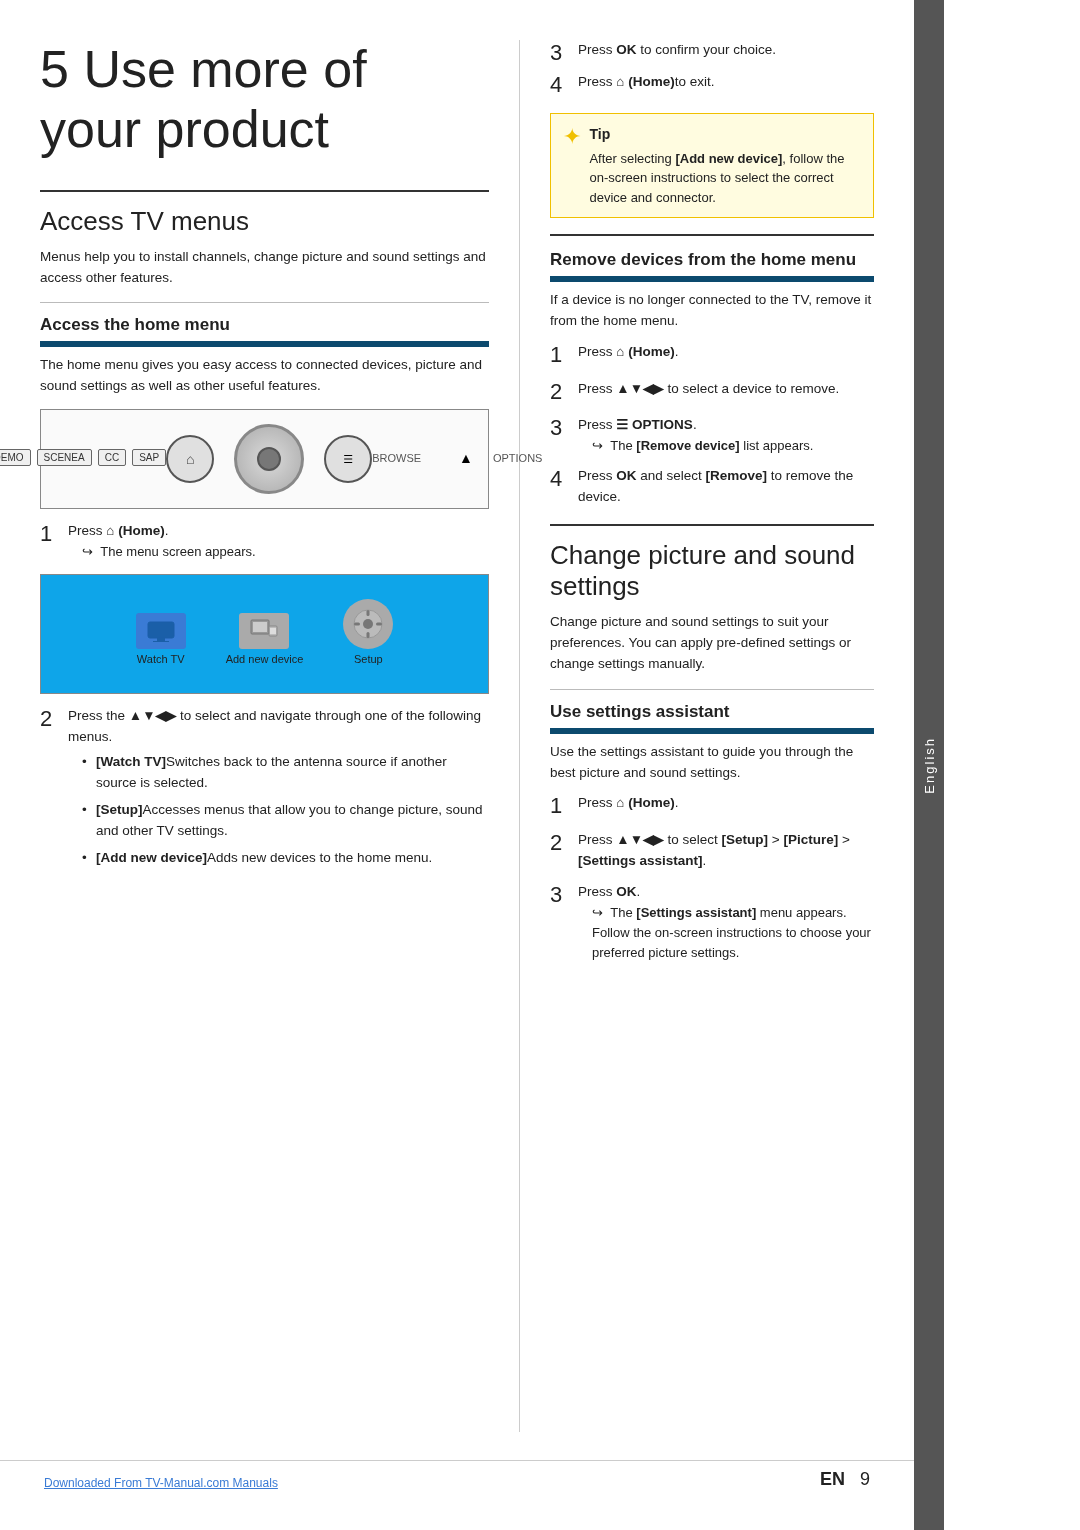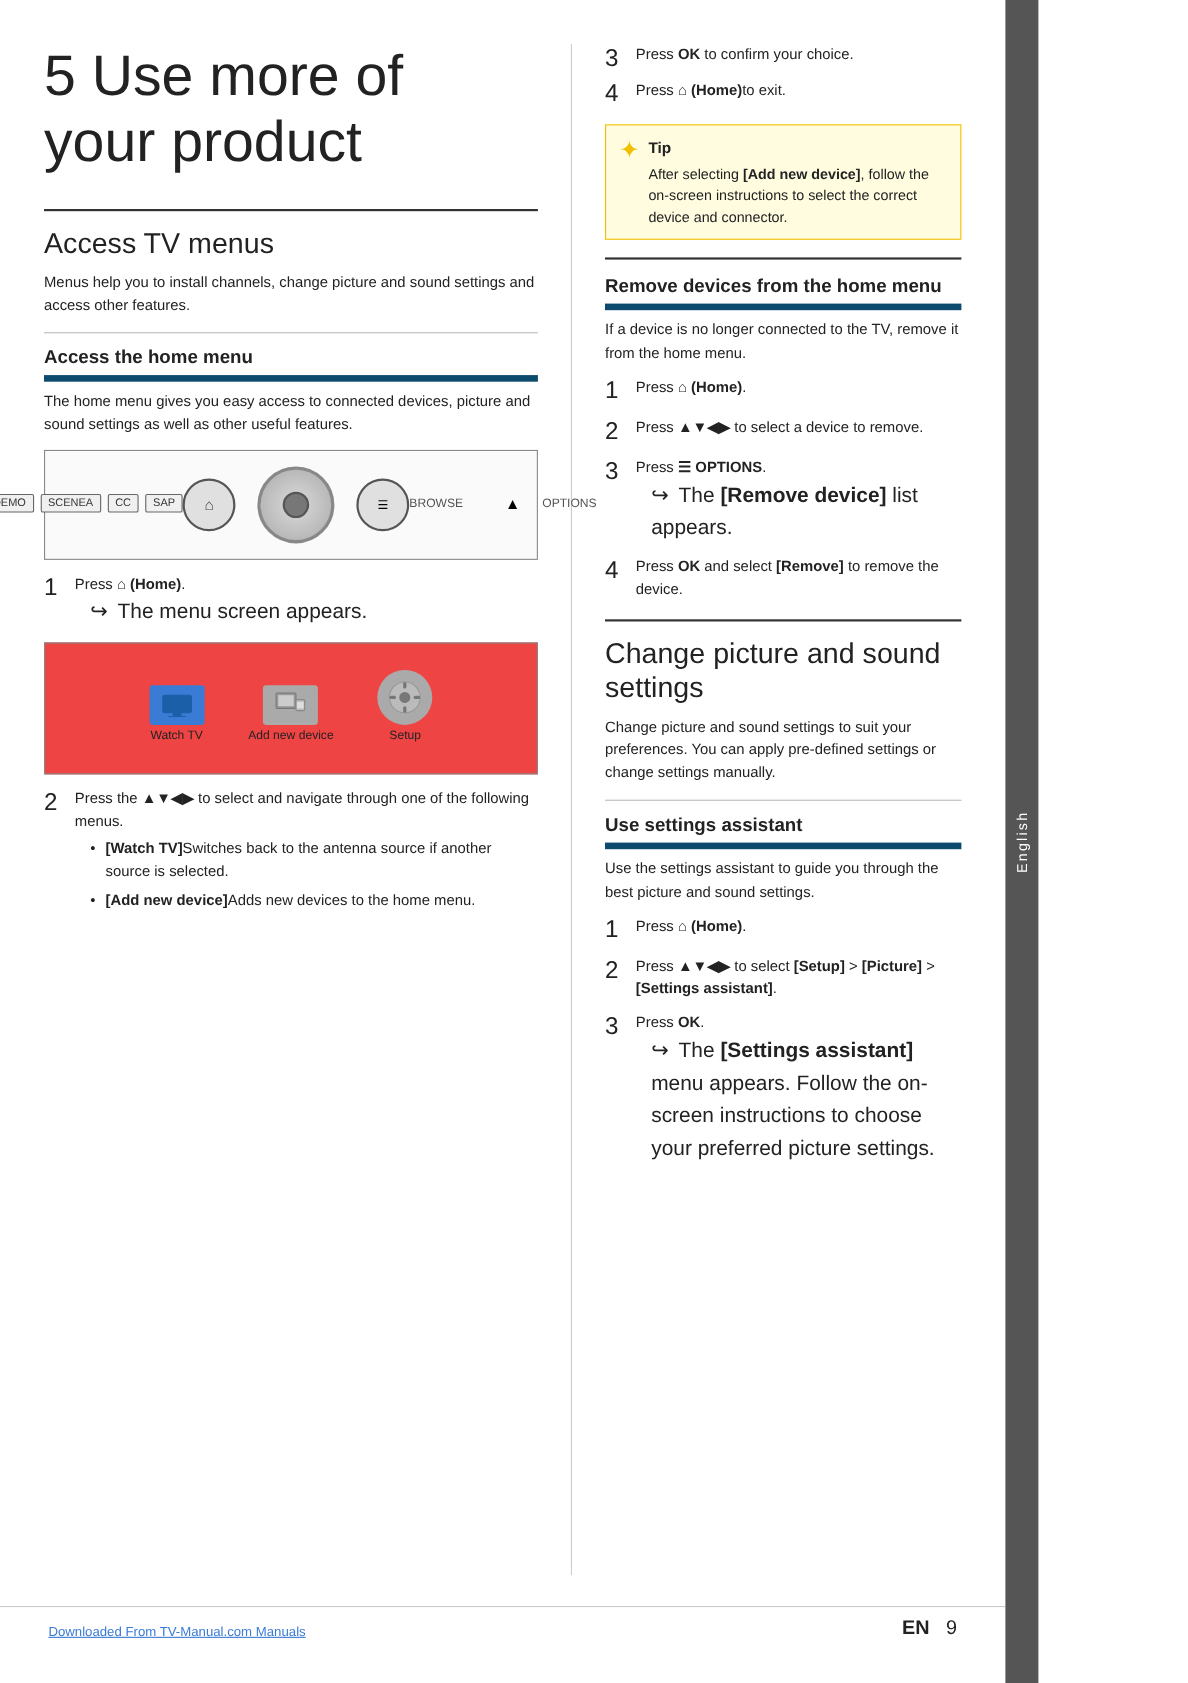--- a/index.html
+++ b/index.html
@@ -102,21 +102,21 @@
     }
     .step-num {
       font-size: 22px;
       font-weight: 400;
       color: #222;
       min-width: 28px;
       line-height: 1.2;
     }
     .step-content { flex: 1; font-size: 13.5px; color: #222; line-height: 1.55; }
     .step-content strong { font-weight: 700; }
-    .step-arrow { margin-left: 14px; display: block; font-size: 19px; color: #222; }
+    .step-arrow { margin-left: 14px; display: block; font-size: 13px; color: #222; }
     .arrow-prefix { color: #222; margin-right: 4px; }
 
     
     .bullet-list { list-style: none; margin: 4px 0 4px 14px; padding: 0; }
     .bullet-list li { font-size: 13.5px; color: #222; line-height: 1.55; margin-bottom: 6px; padding-left: 14px; position: relative; }
     .bullet-list li::before { content: "•"; position: absolute; left: 0; }
 
     
     .keyboard-diagram {
       border: 1px solid #888;
@@ -179,21 +179,21 @@
       border-radius: 50%;
       background: #777;
       border: 2px solid #555;
     }
 
     
     .menu-diagram {
       border: 1px solid #888;
       margin: 12px 0;
       padding: 14px 10px 24px 10px;
-      background: #ef4444;
+      background: #0ea5e9;
       min-height: 120px;
       display: flex;
       flex-direction: column;
       align-items: center;
     }
     .menu-icons-row {
       display: flex;
       gap: 40px;
       align-items: flex-end;
       margin-top: 10px;
@@ -385,20 +385,21 @@
             </div>
           </div>
         </div>
 
         <div class="step">
           <span class="step-num">2</span>
           <div class="step-content">
             Press the <strong>▲▼◀▶</strong> to select and navigate through one of the following menus.
             <ul class="bullet-list">
               <li><span class="bracket-label">[Watch TV]</span>Switches back to the antenna source if another source is selected.</li>
+              <li><span class="bracket-label">[Setup]</span>Accesses menus that allow you to change picture, sound and other TV settings.</li>
               <li><span class="bracket-label">[Add new device]</span>Adds new devices to the home menu.</li>
             </ul>
           </div>
         </div>
 
       </div>
 
       <div class="right-col">
 
         <div class="step" style="margin-bottom:6px;">

